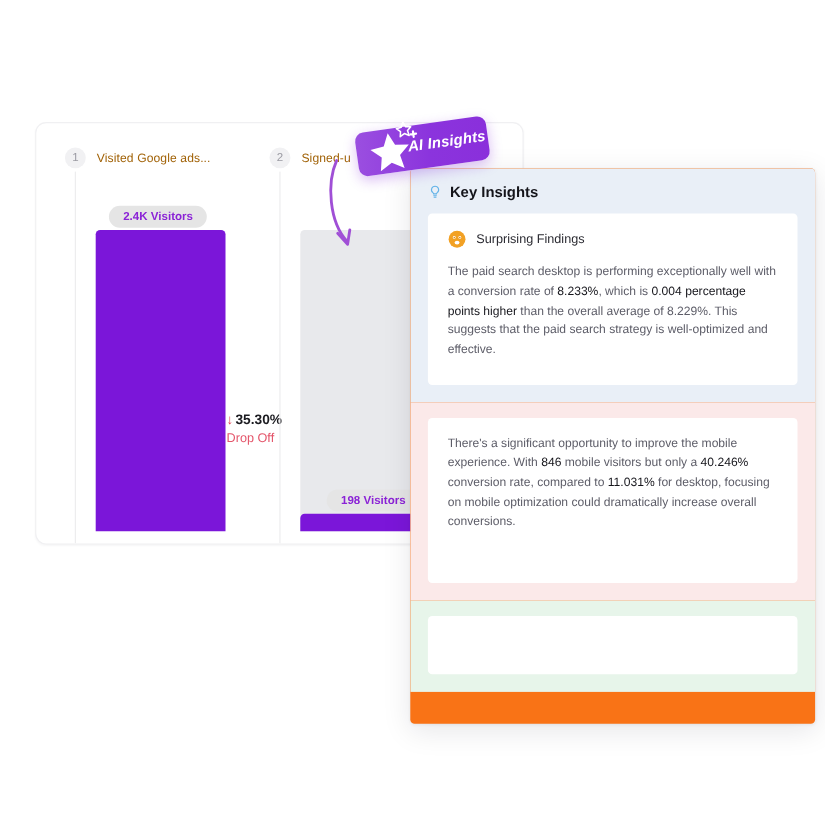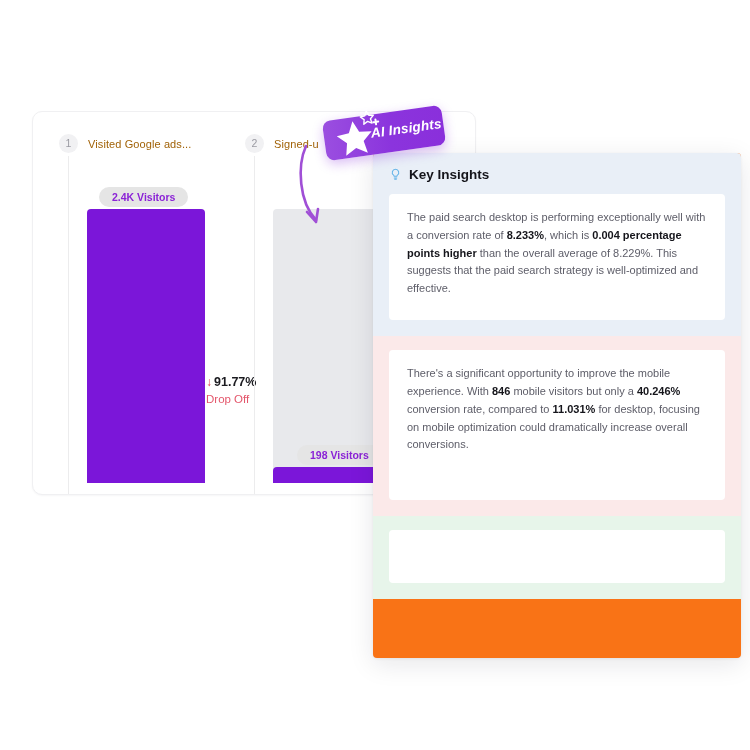--- a/index.html
+++ b/index.html
@@ -119,21 +119,21 @@
   .badge-row .label {
     font-size: 11.5px; color: #2a2a31; font-weight: 400;
   }
   .card-title {
     font-size: 11.5px; font-weight: 700; color: #15151b;
     margin-bottom: 5px;
   }
   .card-body {
     font-size: 11px; line-height: 1.62; color: #5d5d68;
   }
-  .card-body b { color: #15151b; font-weight: 700; }
+  .card-body b { color: #15151b; font-weight: 400; }
 
   
   #ai-badge {
     position: absolute;
     left: 324px; top: 113px;
     width: 120px; height: 40px;
     background: linear-gradient(96deg, #9b4fe0 0%, #8b34dd 55%, #8a2fdb 100%);
     border-radius: 8px;
     transform: rotate(-8deg);
     box-shadow: 0 4px 12px rgba(123,22,217,0.28);
@@ -173,21 +173,21 @@
         <span class="step-num">1</span>
         <span class="step-title">Visited Google ads...</span>
       </div>
       <div class="step-rule"></div>
       <div class="pill" style="left:40px; top:75px;">2.4K Visitors</div>
       <div class="bar bar-primary" style="left:28px; top:97px; width:118px; bottom:11px;"></div>
     </div>
 
     <div class="dropoff" style="left:173px; top:260px;">
       <div>
-        <span class="dropoff-arrow">↓</span><span class="dropoff-value">91.77%</span>
+        <span class="dropoff-arrow">↓</span><span class="dropoff-value">35.30%</span>
       </div>
       <div class="dropoff-label">Drop Off</div>
     </div>
 
     <div class="step" style="left:212px; width:190px;">
       <div class="step-head">
         <span class="step-num">2</span>
         <span class="step-title">Signed-u</span>
       </div>
       <div class="step-rule"></div>
@@ -203,20 +203,33 @@
       <div class="sec-head">
         <span class="ico">
           <svg width="13" height="13" viewBox="0 0 16 16">
             <path d="M8 1.6a4 4 0 0 0-2.4 7.2c.5.4.7.9.7 1.4h3.4c0-.5.2-1 .7-1.4A4 4 0 0 0 8 1.6z" fill="none" stroke="#63b3e8" stroke-width="1.25" stroke-linejoin="round"></path>
             <path d="M6.5 12.2h3M7 13.9h2" stroke="#63b3e8" stroke-width="1.25" stroke-linecap="round"></path>
           </svg>
         </span>
         <span>Key Insights</span>
       </div>
       <div class="card card-key">
+        <div class="badge-row">
+          <span class="ico">
+            <svg width="17" height="17" viewBox="0 0 20 20">
+              <circle cx="10" cy="10" r="9" fill="#f2a124"></circle>
+              <circle cx="7" cy="8" r="1.5" fill="#fff"></circle>
+              <circle cx="13" cy="8" r="1.5" fill="#fff"></circle>
+              <circle cx="7" cy="8.2" r="0.75" fill="#c97a10"></circle>
+              <circle cx="13" cy="8.2" r="0.75" fill="#c97a10"></circle>
+              <ellipse cx="10" cy="13.6" rx="2.6" ry="2" fill="#fff"></ellipse>
+            </svg>
+          </span>
+          <span class="label">Surprising Findings</span>
+        </div>
         <div class="card-body"><span>The paid search desktop is performing exceptionally well with a conversion rate of </span><b>8.233%</b><span>, which is </span><b>0.004 percentage points higher</b><span> than the overall average of 8.229%. This suggests that the paid search strategy is well-optimized and effective.</span></div>
       </div>
     </div>
 
     <div class="section sec-opp">
       <div class="card card-opp">
         <div class="card-body"><span>There's a significant opportunity to improve the mobile experience. With </span><b>846</b><span> mobile visitors but only a </span><b>40.246%</b><span> conversion rate, compared to </span><b>11.031%</b><span> for desktop, focusing on mobile optimization could dramatically increase overall conversions.</span></div>
       </div>
     </div>
 

